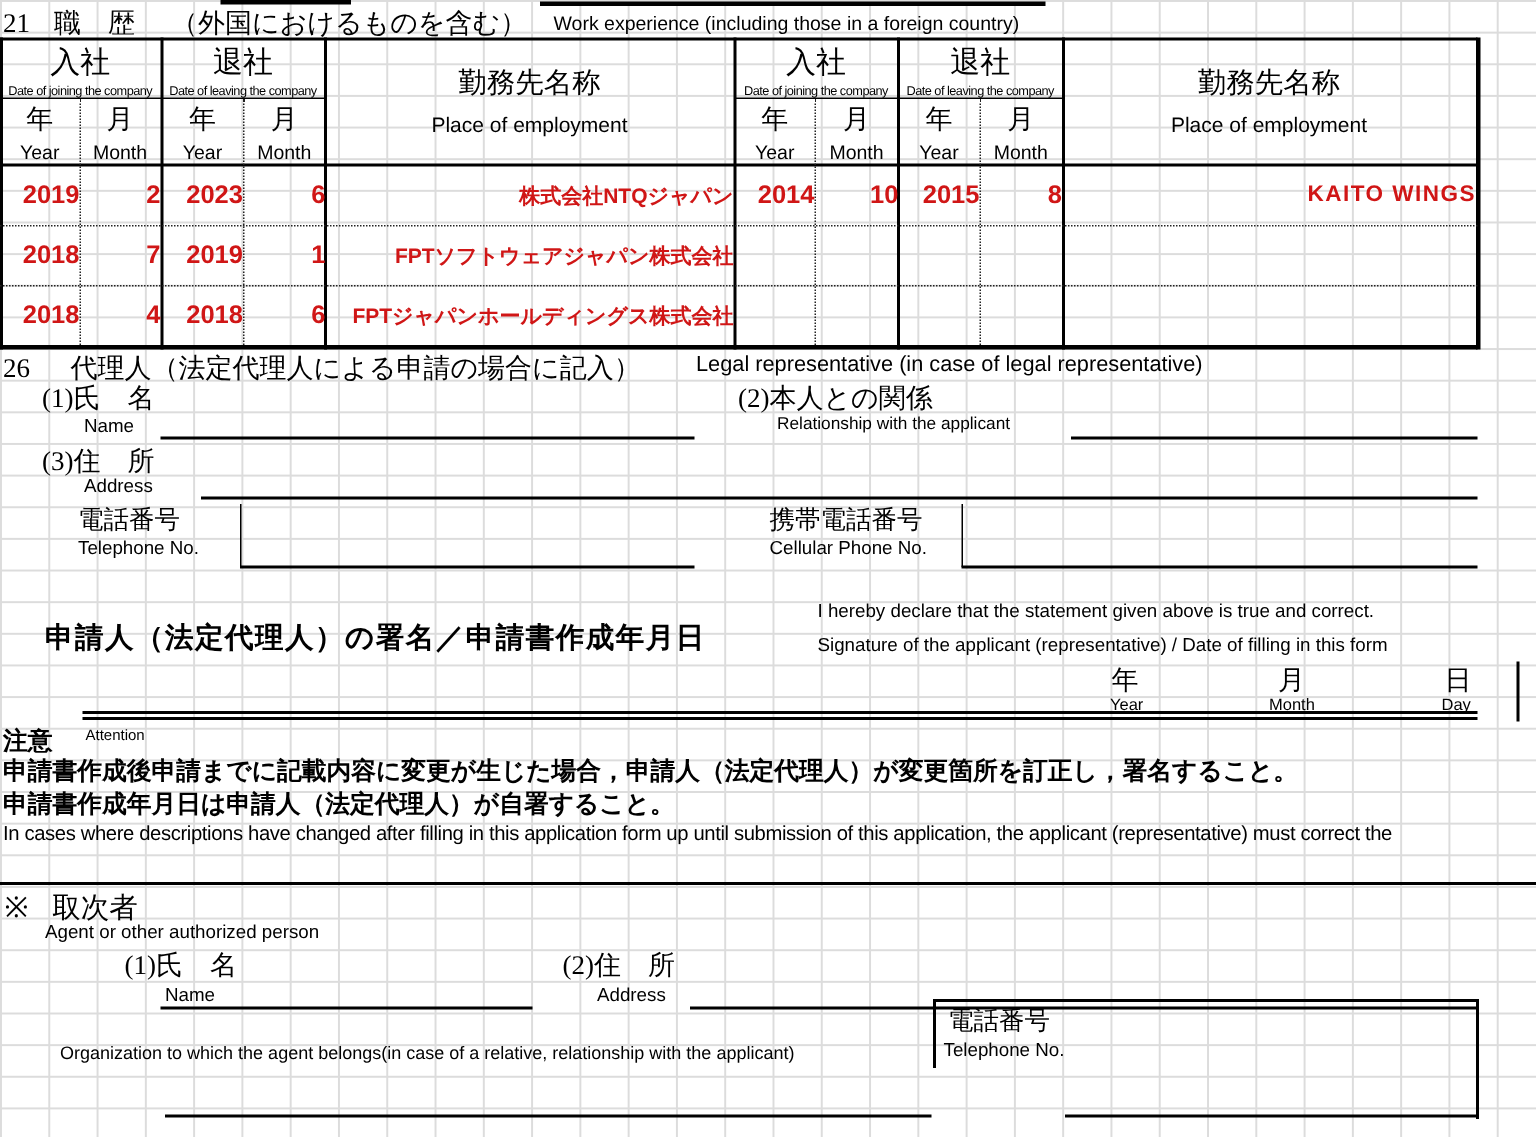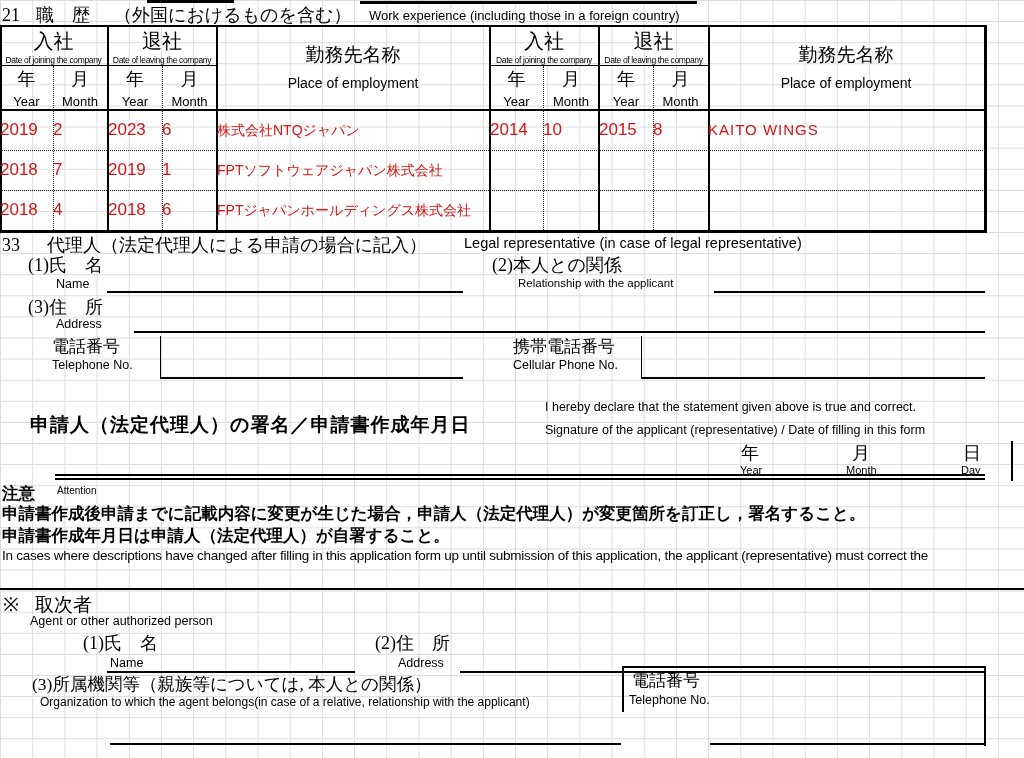--- a/index.html
+++ b/index.html
@@ -10,21 +10,21 @@
     font-family:"Liberation Sans","DejaVu Sans",sans-serif;color:#000;}
   .abs{position:absolute;white-space:nowrap;}
   .jp{font-family:"Liberation Serif","DejaVu Serif",serif;}
   .gothic-b{font-weight:bold;font-family:"Liberation Sans","DejaVu Sans",sans-serif;}
   .hl{position:absolute;background:#000;height:2px;}
   .vl{position:absolute;background:#000;width:2px;}
   .dh{position:absolute;border-top:1px dotted #222;height:0;}
   .dv{position:absolute;border-left:1px dotted #222;width:0;}
   .hdr{position:absolute;text-align:center;}
   .sm{font-size:8.5px;letter-spacing:-0.35px;white-space:nowrap;}
-  .red-cell{position:absolute;text-align:left;font-weight:normal;color:#d01616;line-height:40px;}
+  .red-cell{position:absolute;text-align:right;font-weight:bold;color:#d01616;line-height:40px;}
   .num{font-size:17px;}
   .co{font-size:14px;}
   .lbl-en{font-size:12.5px;}
   .dbl{position:absolute;height:2px;border-top:2px solid #000;border-bottom:2px solid #000;}
 </style>
 </head>
 <body>
 
 <div class="page">
 
@@ -145,21 +145,21 @@
   <div class="red-cell num" style="left:653px;top:150px;width:55px"></div>
   <div class="red-cell co" style="left:708px;top:150px;width:276px"></div>
 
   <div class="red-cell num" style="left:490px;top:190px;width:53px"></div>
   <div class="red-cell num" style="left:543px;top:190px;width:56px"></div>
   <div class="red-cell num" style="left:599px;top:190px;width:54px"></div>
   <div class="red-cell num" style="left:653px;top:190px;width:55px"></div>
   <div class="red-cell co" style="left:708px;top:190px;width:276px"></div>
 
   <div class="abs jp" style="left:2px;top:233px;font-size:18px">
-    <span>33</span><span style="margin-left:27px">代理人（法定代理人による申請の場合に記入）</span>
+    <span>26</span><span style="margin-left:27px">代理人（法定代理人による申請の場合に記入）</span>
   </div>
   <div class="abs" style="left:464px;top:235px;font-size:14.5px">Legal representative (in case of legal representative)</div>
 
   <div class="abs jp" style="left:28px;top:253px;font-size:18px">(1)氏　名</div>
   <div class="abs lbl-en" style="left:56px;top:277px">Name</div>
   <div class="hl" style="left:107px;top:291px;width:356px"></div>
 
   <div class="abs jp" style="left:492px;top:253px;font-size:18px">(2)本人との関係</div>
   <div class="abs" style="left:518px;top:277px;font-size:11.5px">Relationship with the applicant</div>
   <div class="hl" style="left:714px;top:291px;width:271px"></div>
@@ -204,21 +204,20 @@
   <div class="abs" style="left:30px;top:614px;font-size:12.5px">Agent or other authorized person</div>
 
   <div class="abs jp" style="left:83px;top:631px;font-size:18px">(1)氏　名</div>
   <div class="abs lbl-en" style="left:110px;top:656px">Name</div>
   <div class="hl" style="left:107px;top:671px;width:248px"></div>
 
   <div class="abs jp" style="left:375px;top:631px;font-size:18px">(2)住　所</div>
   <div class="abs lbl-en" style="left:398px;top:656px">Address</div>
   <div class="hl" style="left:460px;top:671px;width:525px"></div>
 
-  <div class="abs jp" style="left:32px;top:672px;font-size:17.5px">(3)所属機関等（親族等については, 本人との関係）</div>
   <div class="abs" style="left:40px;top:695px;font-size:12px">Organization to which the agent belongs(in case of a relative, relationship with the applicant)</div>
 
   <div class="hl" style="left:622px;top:666px;width:363px"></div>
   <div class="vl" style="left:622px;top:666px;height:46px"></div>
   <div class="vl" style="left:984px;top:666px;height:80px"></div>
   <div class="abs jp" style="left:632px;top:669px;font-size:17px">電話番号</div>
   <div class="abs lbl-en" style="left:629px;top:693px">Telephone No.</div>
 
   <div class="hl" style="left:110px;top:743px;width:511px"></div>
   <div class="hl" style="left:710px;top:743px;width:275px"></div>

